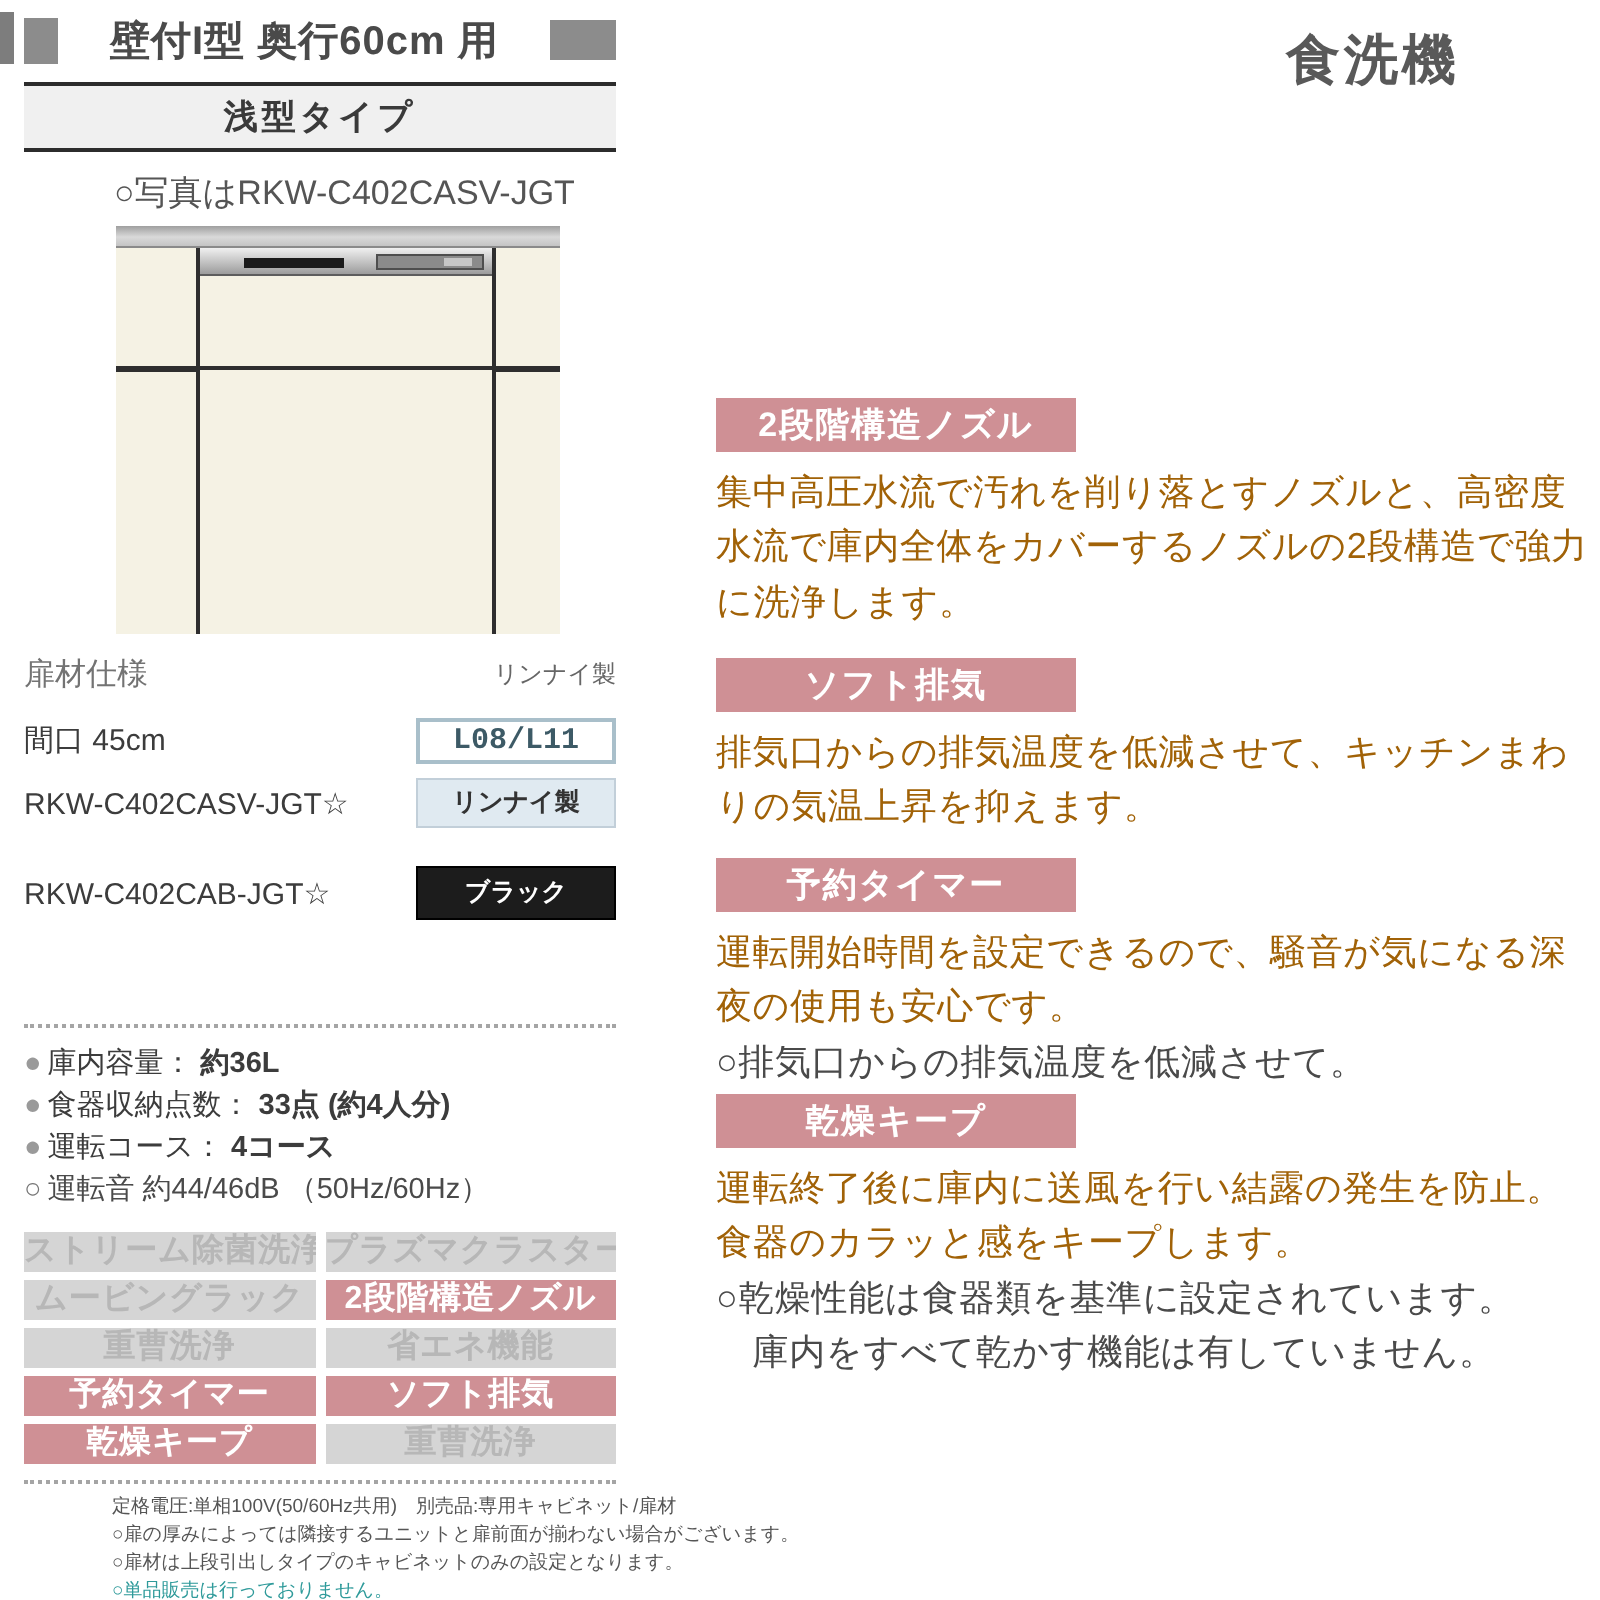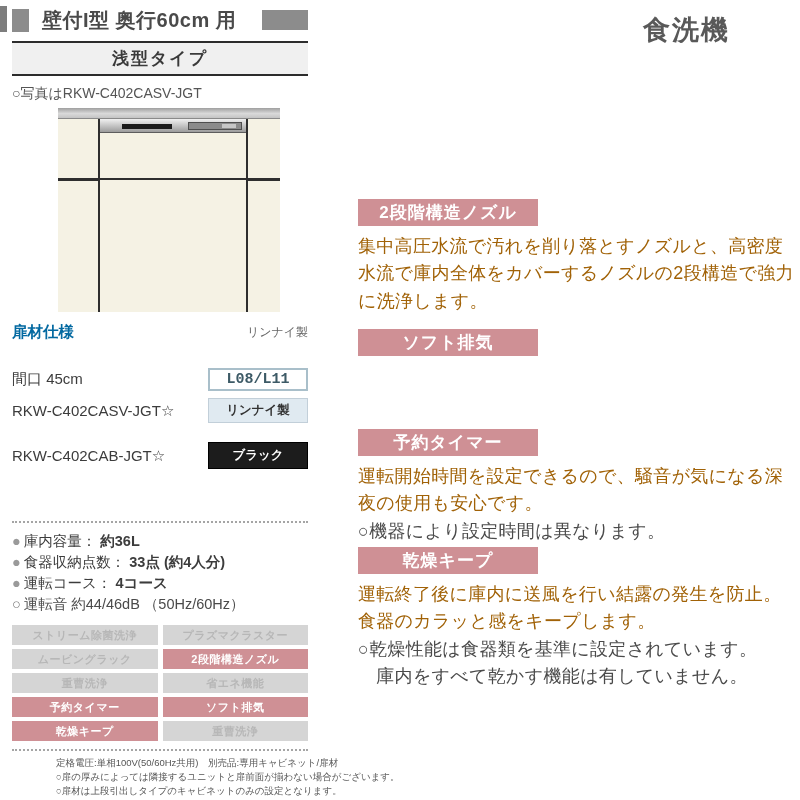--- a/index.html
+++ b/index.html
@@ -11,76 +11,76 @@
   html,body{width:800px;height:800px;}
   body{
     font-family:"Liberation Sans","DejaVu Sans",sans-serif;
     background:#ffffff;color:#3f3f3f;position:relative;overflow:hidden;
   }
   #page{position:absolute;inset:0;width:800px;height:800px;background:#fff;}
 
   
   #leftcol{position:absolute;left:12px;top:6px;width:296px;}
   .edge-mark{position:absolute;left:0;top:6px;width:7px;height:26px;background:#7d7d7d;}
-  .hdr-row{display:flex;align-items:center;gap:13px;height:28px;}
+  .hdr-row{display:flex;align-items:center;gap:26px;height:28px;}
   .hdr-square{width:17px;height:23px;background:var(--header-gray);flex:0 0 auto;}
   .hdr-title{font-size:20px;font-weight:bold;color:#4a4a4a;letter-spacing:.5px;white-space:nowrap;}
   .hdr-bar{width:46px;height:20px;background:var(--header-gray);margin-left:auto;}
   .type-bar{
     margin-top:7px;background:#f0f0f0;border-top:2.5px solid #2c2c2c;border-bottom:2.5px solid #2c2c2c;
     text-align:center;font-size:17px;font-weight:bold;color:#3a3a3a;padding:4px 0;letter-spacing:2px;
   }
-  .photo-caption{margin-top:9px;font-size:14px;color:#555;}
+  .photo-caption{margin-top:9px;font-size:17px;color:#555;margin-left:45px;}
 
   
   .photo{position:relative;margin:5px 0 0 46px;width:222px;height:205px;background:#fff;}
   .countertop{height:11px;background:linear-gradient(180deg,#9f9f9f 0%,#d9d9d9 55%,#c4c4c4 100%);border-bottom:1px solid #8a8a8a;}
   .cabinet{display:flex;height:193px;background:#2e2e2e;column-gap:2px;}
   .side-panel{background:var(--cabinet-cream);position:relative;}
   .side-panel.l{width:40px;}
   .side-panel.r{width:32px;}
   .side-seam{position:absolute;left:0;right:0;top:59px;height:3px;background:#2e2e2e;}
   .center-unit{flex:1;display:flex;flex-direction:column;background:var(--cabinet-cream);}
   .control-strip{height:14px;background:linear-gradient(180deg,#f0f0f0,#9c9c9c);border-bottom:1px solid #5d5d5d;position:relative;}
   .cs-buttons{position:absolute;left:22px;top:5px;width:50px;height:5px;background:#1b1b1b;}
   .cs-handle{position:absolute;left:88px;top:3px;width:54px;height:8px;background:#8b8b8b;border:1px solid #4e4e4e;}
   .cs-dot{position:absolute;right:10px;top:5px;width:14px;height:4px;background:#c6c6c6;}
   .door{flex:1;position:relative;background:var(--cabinet-cream);}
   .door-seam{position:absolute;left:0;right:0;top:45px;height:2px;background:#2e2e2e;}
 
   
   .doorspec{margin-top:9px;}
   .spec-row{display:flex;align-items:center;justify-content:space-between;}
-  .ds-title{font-size:15.5px;font-weight:bold;color:#0369a1;}
+  .ds-title{font-size:15.5px;font-weight:normal;color:#737373;}
   .ds-maker{font-size:12px;color:#666;}
   .ds-label{font-size:15px;color:#3c3c3c;white-space:nowrap;}
   .badge{width:100px;text-align:center;flex:0 0 auto;}
   .badge.code{background:#fff;border:2px solid var(--code-badge-border);color:var(--code-badge-text);font-size:15px;font-weight:bold;padding:1px 0;font-family:Liberation Mono, monospace;}
   .badge.silver{background:var(--silver-badge-bg);border:1px solid var(--silver-badge-border);color:#333;font-size:12.5px;font-weight:bold;padding:3px 0;}
   .badge.black{background:var(--black-badge-bg);color:#fff;font-size:12.5px;font-weight:bold;padding:4px 0;border:1px solid #000;}
-  .row-makuchi{margin-top:25px;}
+  .row-makuchi{margin-top:11px;}
   .row-model1{margin-top:7px;}
   .row-model2{margin-top:19px;}
 
   .dotted{border-top:2px dotted #a5a5a5;}
   .dotted.d1{margin-top:52px;}
   .dotted.d2{margin-top:8px;}
 
   
   .speclist{margin-top:8px;}
   .spec-item{font-size:14.5px;color:#3c3c3c;line-height:21px;white-space:nowrap;}
   .spec-item .bullet{color:#9a9a9a;margin-right:3px;}
   .spec-item .bullet.open{color:#777;}
   .spec-item .spec-value{font-weight:bold;}
   .spec-item.nobold .spec-value{font-weight:normal;}
   .spec-item.nobold{color:#4a4a4a;}
 
   
   .feature-grid{margin-top:10px;display:grid;grid-template-columns:1fr 1fr;gap:4px 5px;}
-  .feature-badge{height:20px;line-height:20px;text-align:center;font-size:11px;font-weight:bold;
+  .feature-badge{height:20px;line-height:20px;text-align:center;font-size:16px;font-weight:bold;
     background:var(--badge-inactive-bg);color:var(--badge-inactive-text);letter-spacing:.5px;white-space:nowrap;overflow:hidden;}
   .feature-badge.active{background:var(--accent-pink);color:#fff;}
 
   
   .fineprint{margin-top:5px;margin-left:44px;}
   .fp-line{font-size:9.5px;color:#555;line-height:14px;white-space:nowrap;}
   .fp-line.teal{color:var(--teal-note);}
   .bottom-rule{margin-top:4px;border-top:2px solid #4a4a4a;}
 
   
@@ -184,19 +184,19 @@
         <div class="fp-line teal">○単品販売は行っておりません。</div>
       </div>
 
     <div class="bottom-rule"></div>
   </div>
 
   <div class="product-title">食洗機</div>
 
   <div id="right-sections">
       <div class="r-section" style="top: 199px;"><div class="r-header">2段階構造ノズル</div><div class="r-body">集中高圧水流で汚れを削り落とすノズルと、高密度水流で庫内全体をカバーするノズルの2段構造で強力に洗浄します。</div></div>
-      <div class="r-section" style="top: 329px;"><div class="r-header">ソフト排気</div></div>
-      <div class="r-section" style="top: 429px;"><div class="r-header">予約タイマー</div><div class="r-body">運転開始時間を設定できるので、騒音が気になる深夜の使用も安心です。</div><div class="r-note">○機器により設定時間は異なります。</div></div>
+      <div class="r-section" style="top: 329px;"><div class="r-header">ソフト排気</div><div class="r-body">排気口からの排気温度を低減させて、キッチンまわりの気温上昇を抑えます。</div></div>
+      <div class="r-section" style="top: 429px;"><div class="r-header">予約タイマー</div><div class="r-body">運転開始時間を設定できるので、騒音が気になる深夜の使用も安心です。</div><div class="r-note">○排気口からの排気温度を低減させて。</div></div>
       <div class="r-section" style="top: 547px;"><div class="r-header">乾燥キープ</div><div class="r-body">運転終了後に庫内に送風を行い結露の発生を防止。食器のカラッと感をキープします。</div><div class="r-note">○乾燥性能は食器類を基準に設定されています。
 　庫内をすべて乾かす機能は有していません。</div></div>
     </div>
 
 </div>
 
 </body></html>

